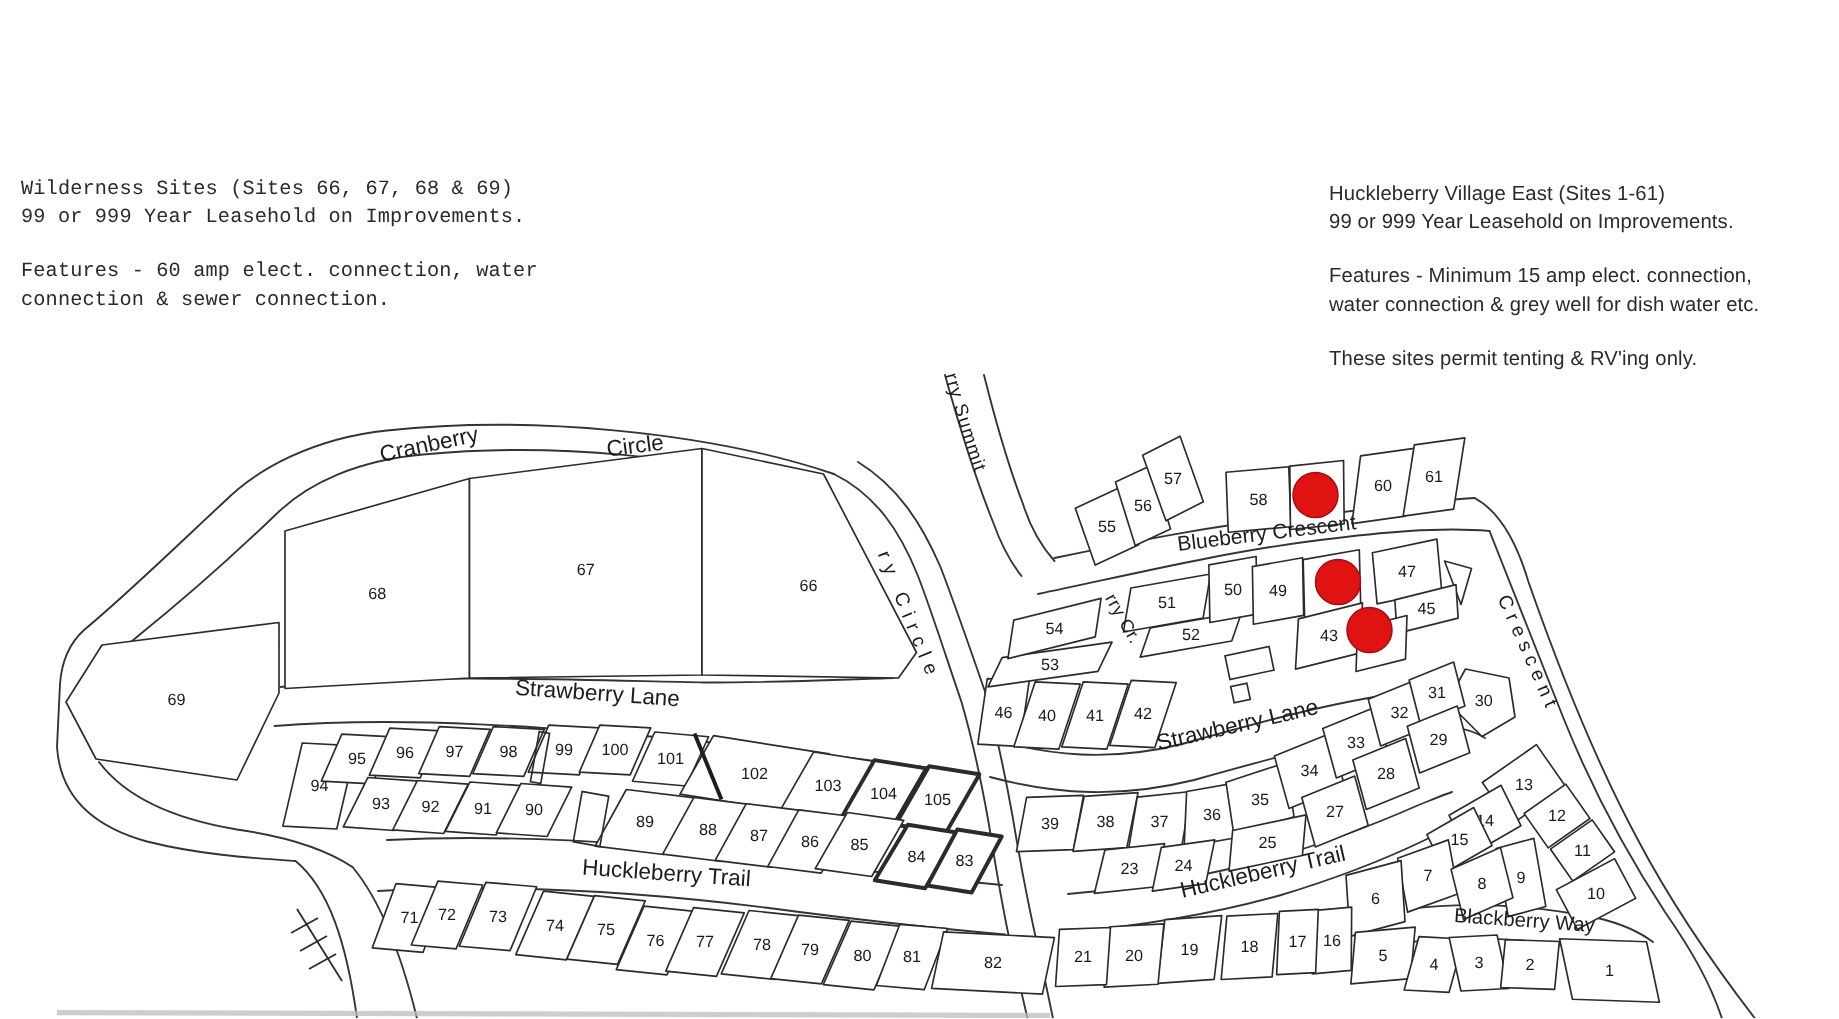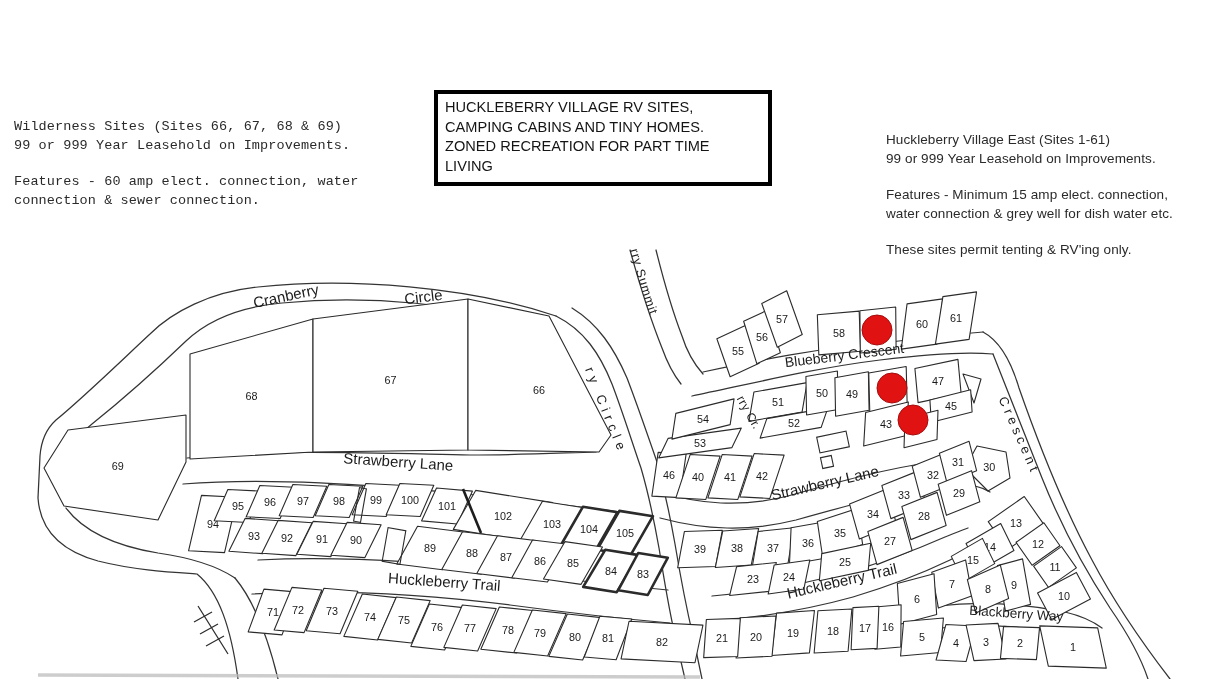--- a/index.html
+++ b/index.html
@@ -24,28 +24,22 @@
 
   <div class="textblock" style="left:14px;top:118px;width:370px;font-family:Liberation Mono, monospace;">
     <p><span>Wilderness Sites (Sites 66, 67, 68 &amp; 69)</span><br>
        <span>99 or 999 Year Leasehold on Improvements.</span></p>
     <p><span>Features - 60 amp elect. connection, water</span><br>
        <span>connection &amp; sewer connection.</span></p>
     <p><br>
        </p>
   </div>
 
-  <div id="title-box">
-    <span>HUCKLEBERRY VILLAGE RV SITES,</span><br>
-    <span>CAMPING CABINS AND TINY HOMES.</span><br>
-    <span>ZONED RECREATION FOR PART TIME</span><br>
-    <span>LIVING</span>
-  </div>
-
-  <div class="textblock" style="left:886px;top:131px;width:340px;">
+
+  <div class="textblock" style="left:886px;top:120px;width:340px;">
     <p><span>Huckleberry Village East (Sites 1-61)</span><br>
        <span>99 or 999 Year Leasehold on Improvements.</span></p>
     <p><span>Features - Minimum 15 amp elect. connection,</span><br>
        <span>water connection &amp; grey well for dish water etc.</span></p>
     <p><span>These sites permit tenting &amp; RV'ing only.</span></p>
   </div>
 
   <svg id="map-svg" width="1226" height="679" viewBox="0 0 1226 679">
     <defs>
       <path id="p-salmon" d="M630,250 C640,286 650,318 662,348 C667,362 673,374 681,384"></path>

